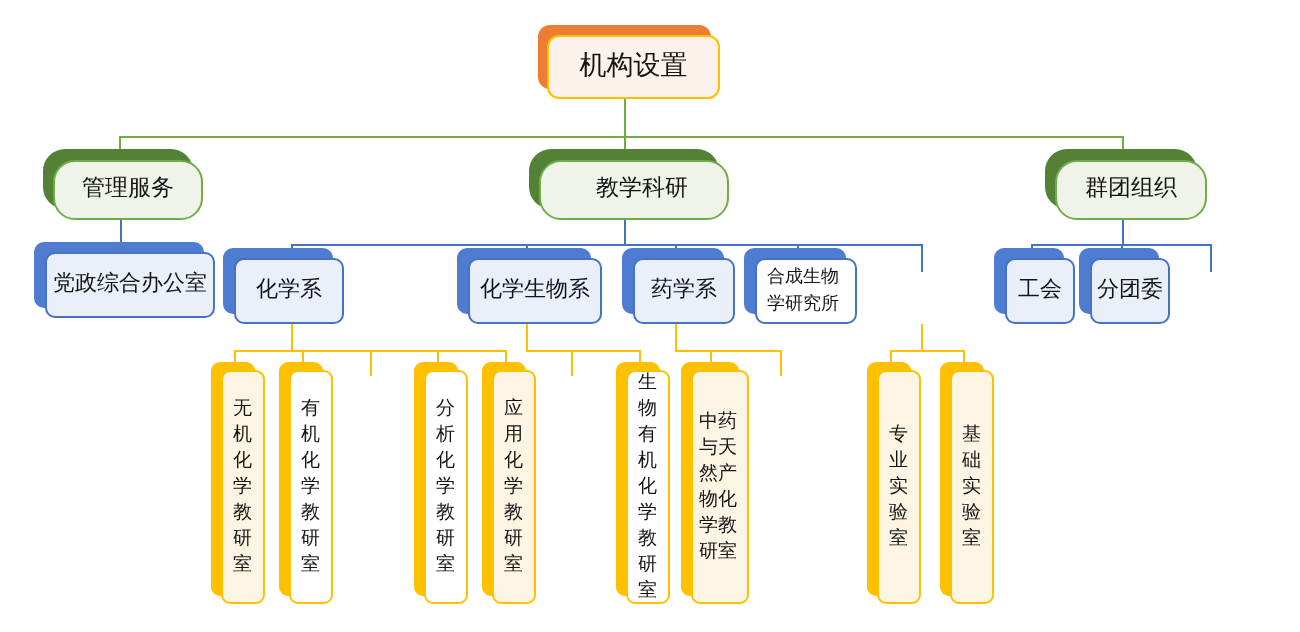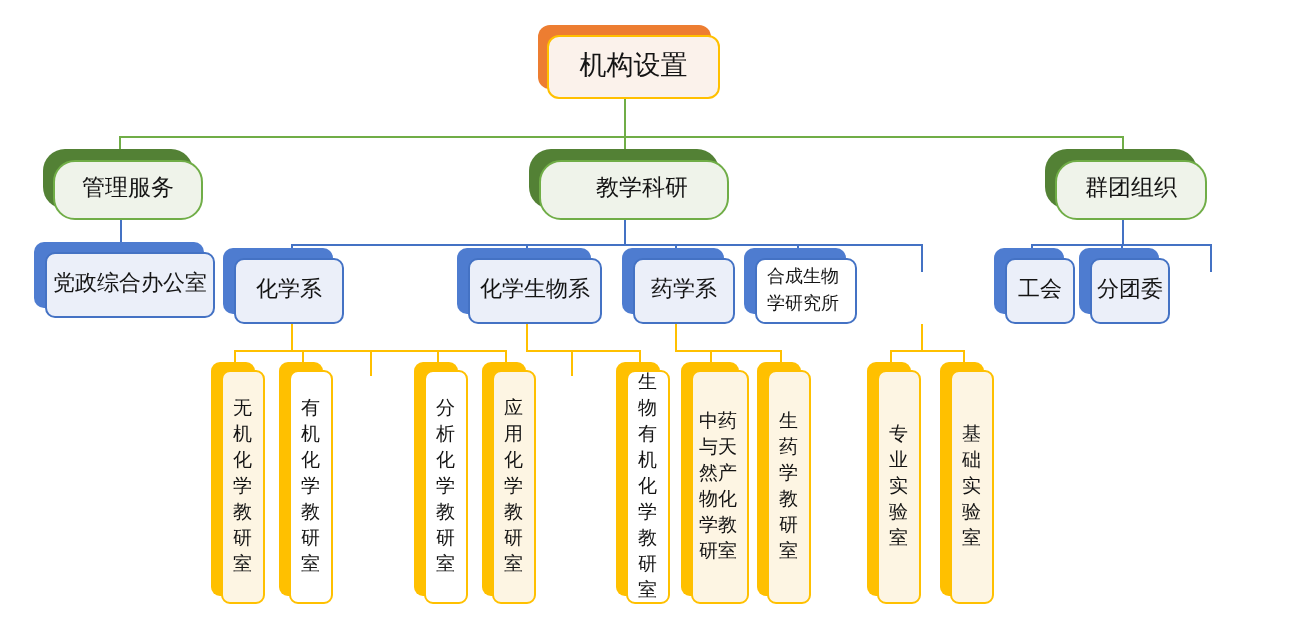--- a/index.html
+++ b/index.html
@@ -102,17 +102,16 @@
   <div class="node lv3 two-line white" style="left:755px;top:258px;width:102px;height:66px;">合成生物学研究所</div>
   <div class="node lv3" style="left:1005px;top:258px;width:70px;height:66px;">工会</div>
   <div class="node lv3" style="left:1090px;top:258px;width:80px;height:66px;">分团委</div>
 
   <div class="node lv4" style="left:221px;top:370px;width:44px;height:234px;">无机化学教研室</div>
   <div class="node lv4 white" style="left:289px;top:370px;width:44px;height:234px;">有机化学教研室</div>
   <div class="node lv4 white" style="left:424px;top:370px;width:44px;height:234px;">分析化学教研室</div>
   <div class="node lv4" style="left:492px;top:370px;width:44px;height:234px;">应用化学教研室</div>
   <div class="node lv4 white" style="left:626px;top:370px;width:44px;height:234px;">生物有机化学教研室</div>
   <div class="node lv4 wide" style="left:691px;top:370px;width:58px;height:234px;">中药与天然产物化学教研室</div>
-  <div class="node lv4" style="left:767px;top:370px;width:44px;height:234px;">生药学教研室</div>
   <div class="node lv4" style="left:877px;top:370px;width:44px;height:234px;">专业实验室</div>
   <div class="node lv4" style="left:950px;top:370px;width:44px;height:234px;">基础实验室</div>
 
 </div>
 
 </body></html>

